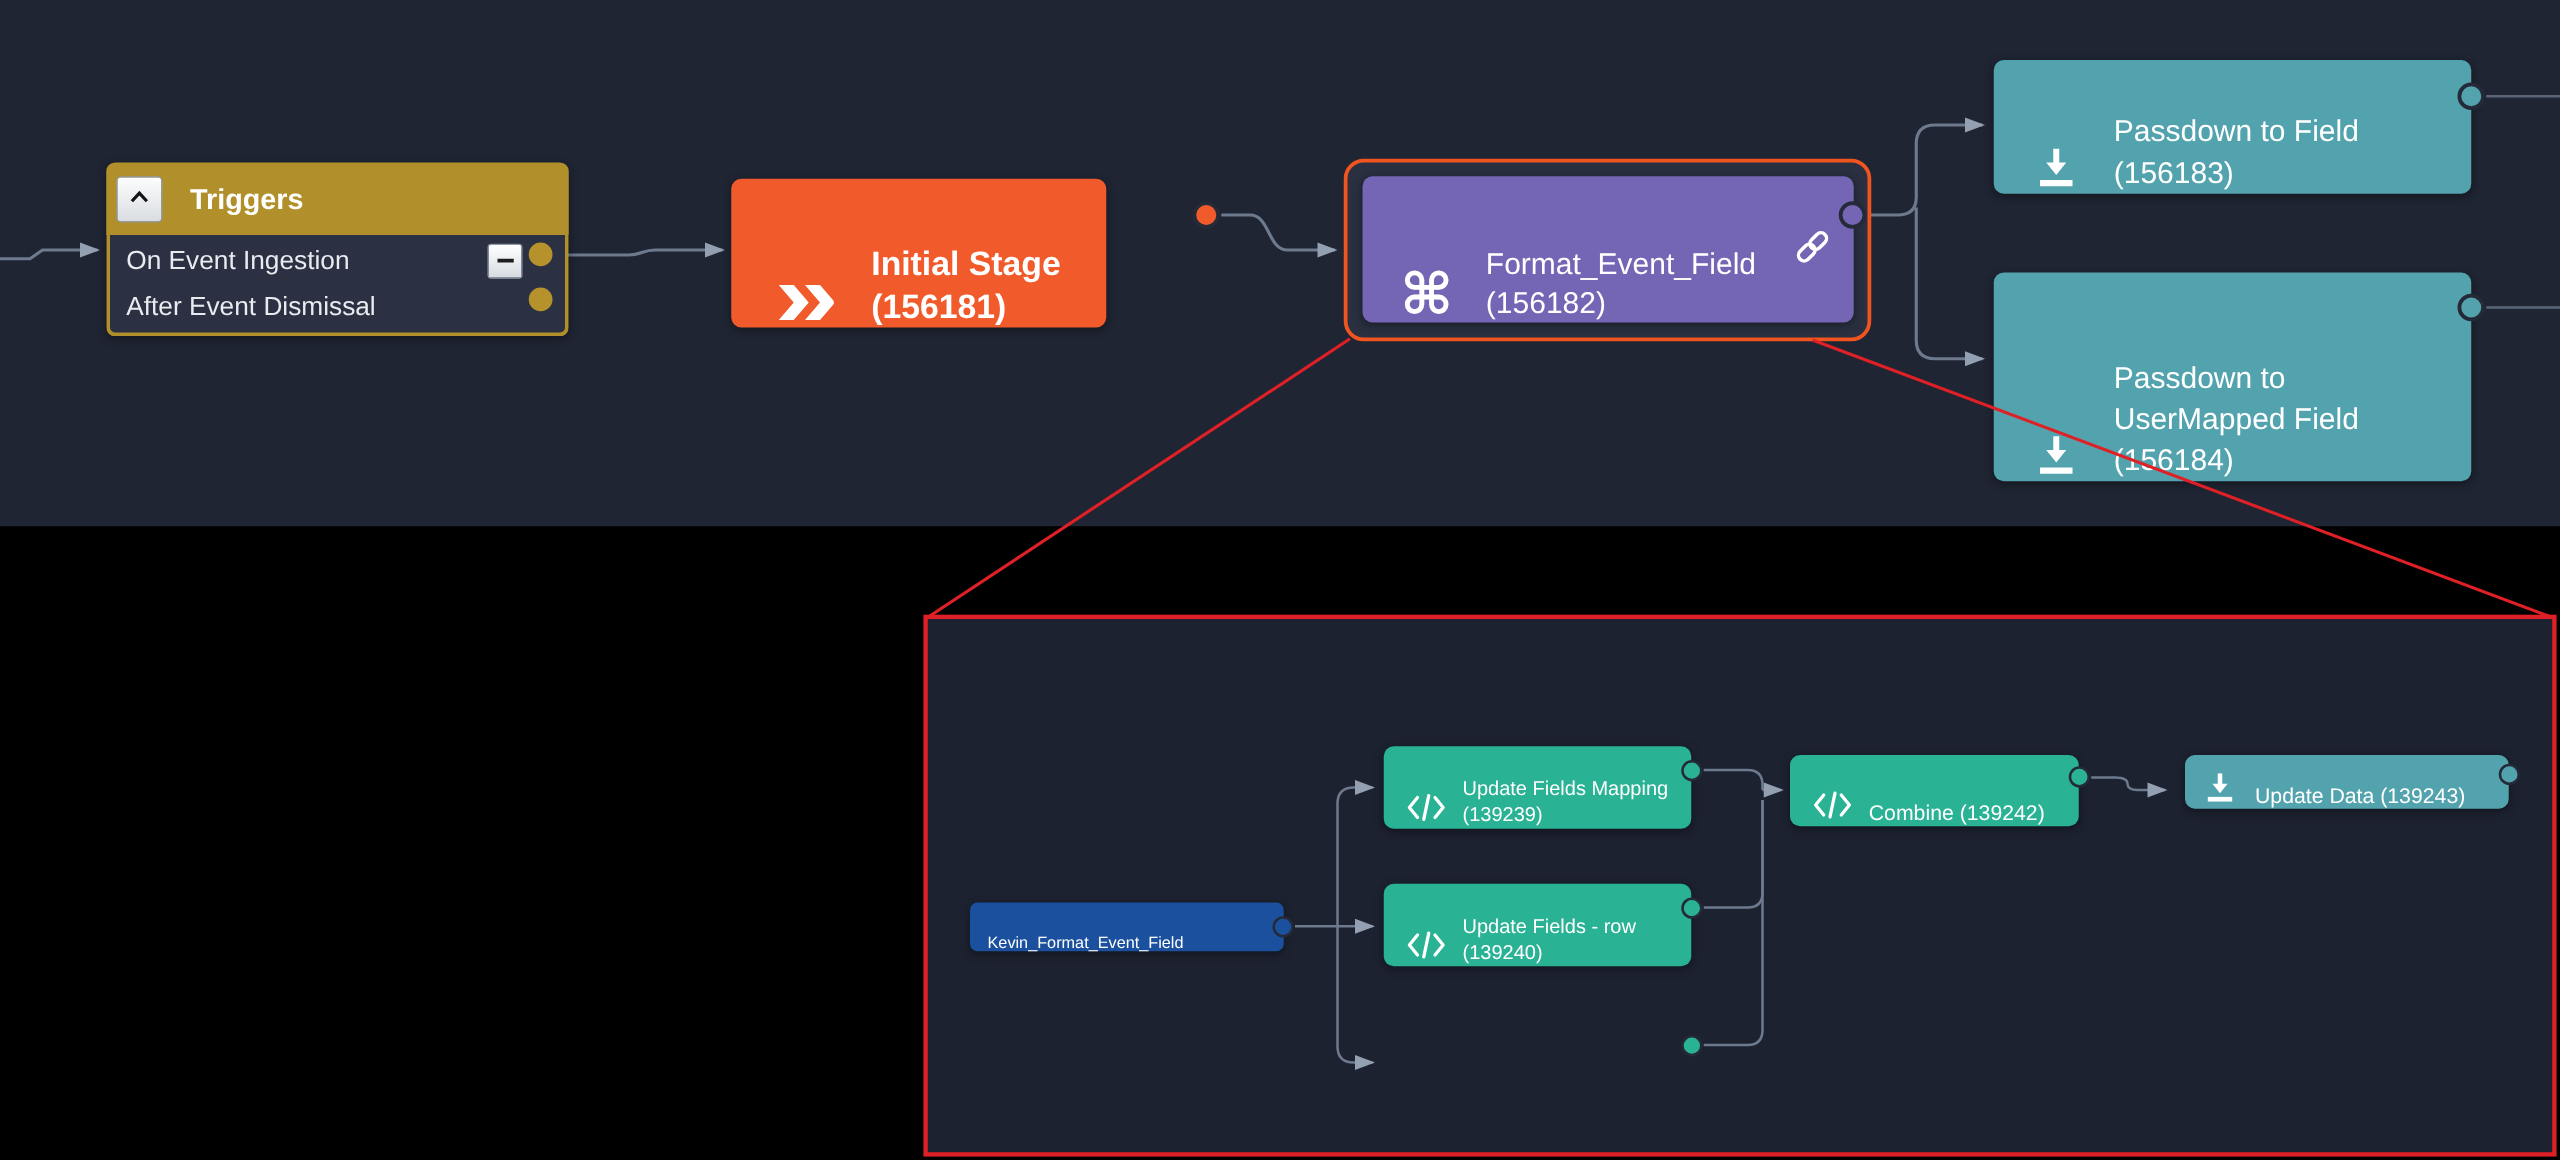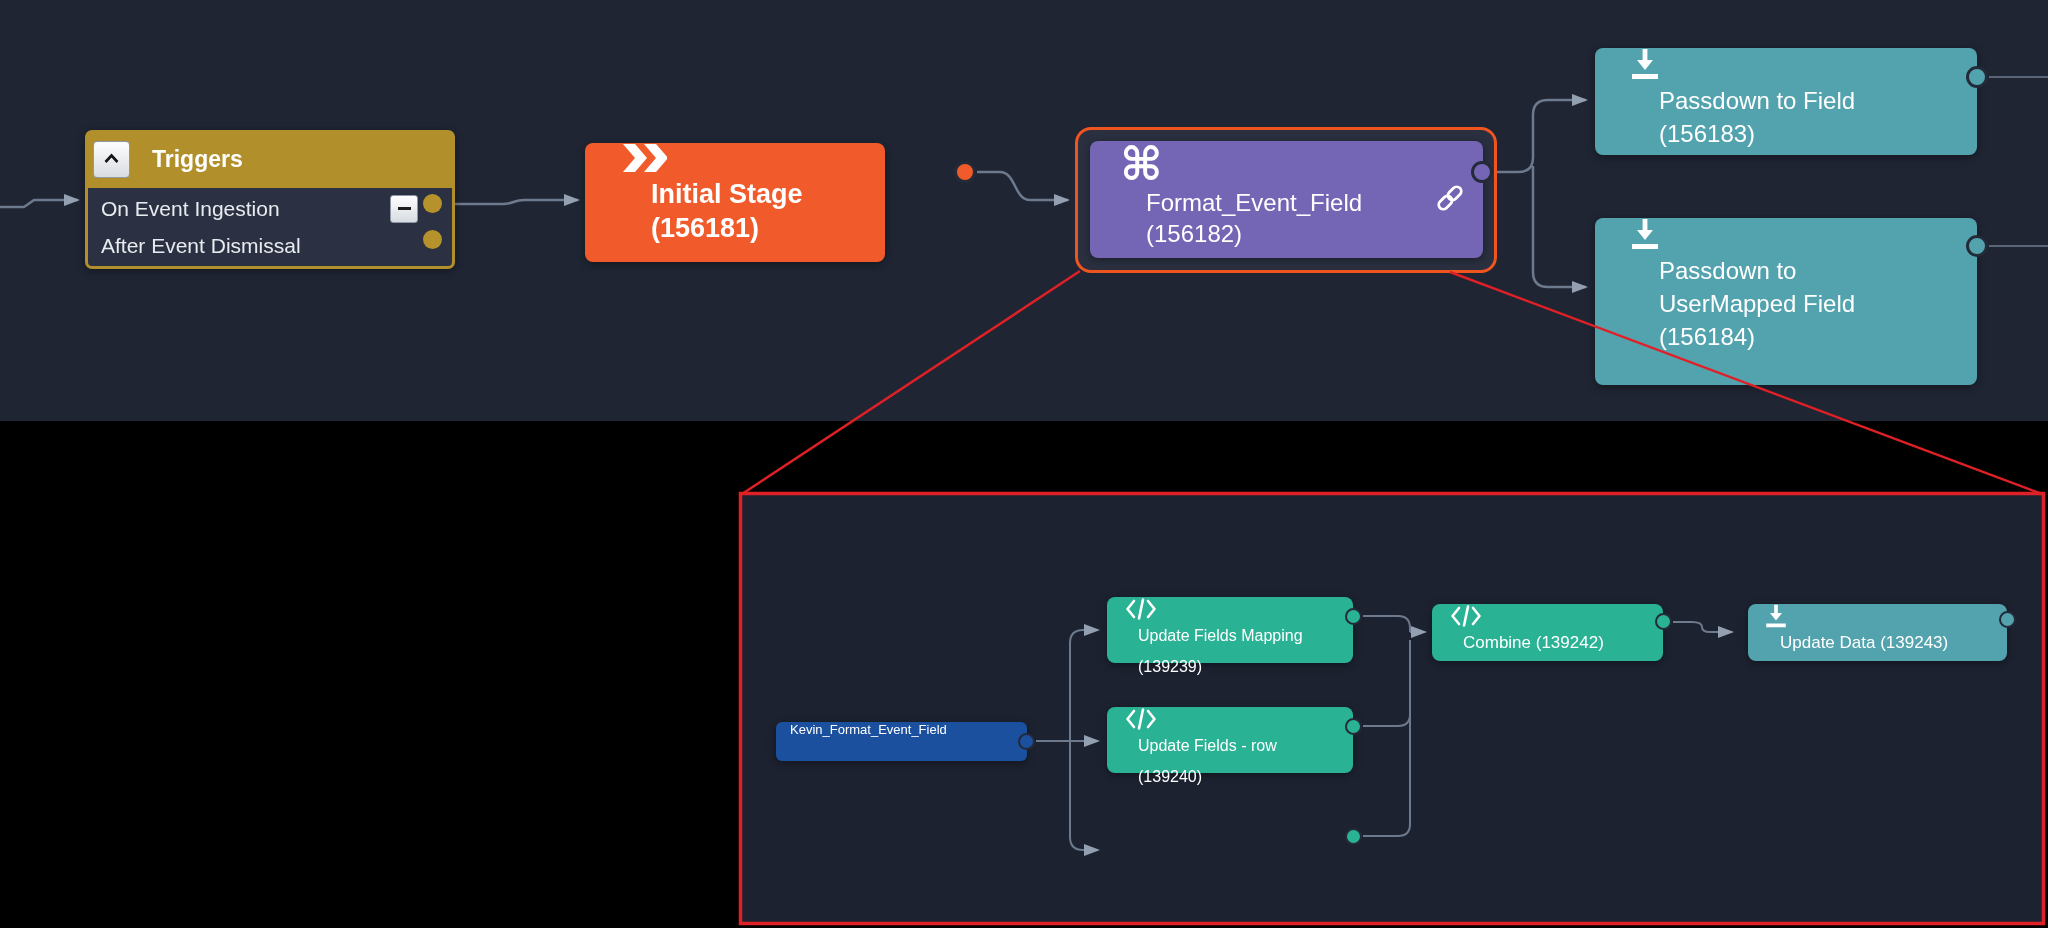--- a/index.html
+++ b/index.html
@@ -8,22 +8,22 @@
   .abs{position:absolute;box-sizing:border-box;}
   .layer{position:absolute;inset:0;width:2048px;height:928px;}
 
   
   .top-band{left:0;top:0;width:2048px;height:421px;background:#1f2533;z-index:1;}
   .inset-bg{left:742px;top:495px;width:1300px;height:427px;background:#1d2231;z-index:2;}
 
   svg.wires{z-index:10;pointer-events:none;}
   svg.red-overlay{z-index:60;pointer-events:none;}
 
-  .node{position:absolute;box-sizing:border-box;display:flex;align-items:flex-start;
-        color:#fff;z-index:20;border-radius:8px;box-shadow:0 2px 8px rgba(0,0,0,.4);flex-direction:column;}
+  .node{position:absolute;box-sizing:border-box;display:flex;align-items:flex-end;
+        color:#fff;z-index:20;border-radius:8px;box-shadow:0 2px 8px rgba(0,0,0,.4);}
   .port{position:absolute;border-radius:50%;box-sizing:border-box;
         border:3px solid #242a38;z-index:40;}
   .port.big{width:22px;height:22px;}
   .port.sm{width:17px;height:17px;border-width:2px;}
   .port.dot{width:19px;height:19px;border:none;}
 
   
   .trig{left:85px;top:130px;width:370px;height:139px;z-index:20;box-shadow:0 2px 8px rgba(0,0,0,.4);border-radius:7px;}
   .trig-header{position:absolute;left:0;top:0;right:0;height:58px;background:#b1902c;
         border-radius:7px 7px 0 0;display:flex;align-items:center;padding-left:8px;}
@@ -51,28 +51,28 @@
   .chain{position:absolute;right:16px;top:50%;transform:translateY(-50%);}
   .pass-node{width:382px;background:#53a3ae;padding-left:34px;}
   .pass-node .tlines{margin-left:30px;font-size:24px;line-height:33px;font-weight:400;}
   .pd1{left:1595px;top:48px;height:107px;}
   .pd2{left:1595px;top:218px;height:167px;}
 
   
   .kevin{left:776px;top:722px;width:251px;height:39px;background:#1b509e;
         border-radius:6px;padding-left:14px;font-size:13px;}
   .green{width:246px;height:66px;background:#29b294;padding-left:18px;}
-  .green .tlines{margin-left:13px;font-size:16px;line-height:21px;gap:10px;}
+  .green .tlines{margin-left:13px;font-size:16px;line-height:21px;}
   .gn1{left:1107px;top:597px;}
   .gn2{left:1107px;top:707px;}
   .gn3{left:1107px;top:817px;}
   .combine{left:1432px;top:604px;width:231px;height:57px;background:#29b294;
         padding-left:18px;font-size:17px;}
   .combine .lbl{margin-left:13px;}
-  .updata{left:1748px;top:604px;width:259px;height:57px;background:#53a3ae;
+  .updata{left:1748px;top:604px;width:259px;height:43px;background:#53a3ae;
         padding-left:16px;font-size:17px;}
   .updata .lbl{margin-left:16px;}
 </style>
 </head>
 <body>
 
 <div class="layer">
 
   <div class="abs top-band"></div>
   <div class="abs inset-bg"></div>

